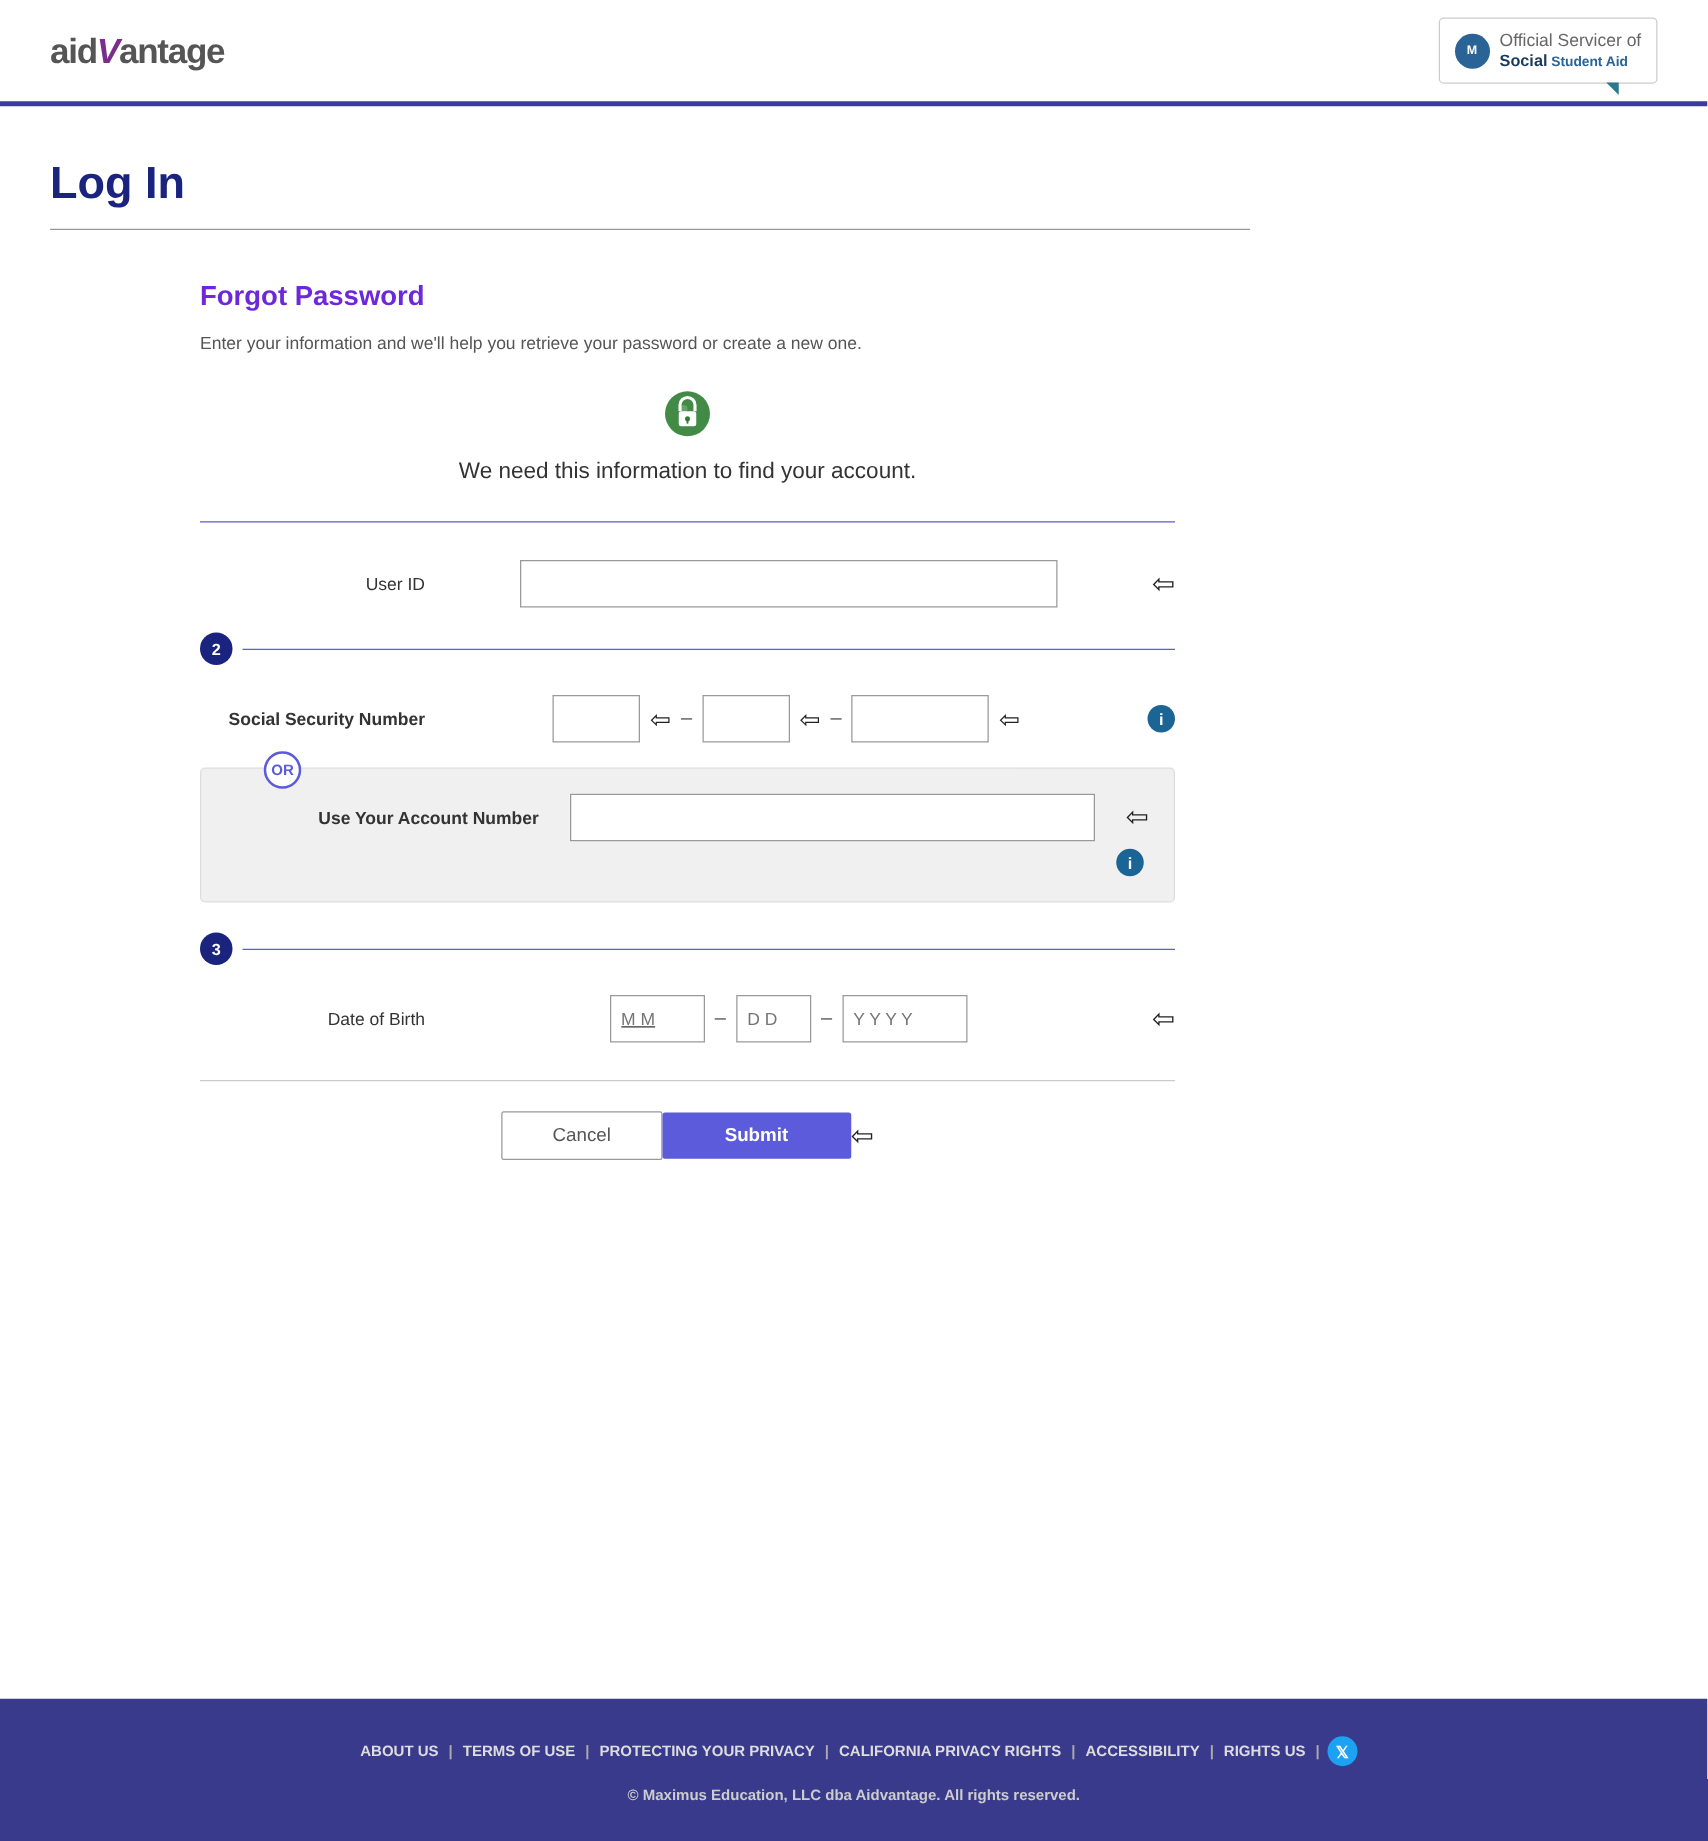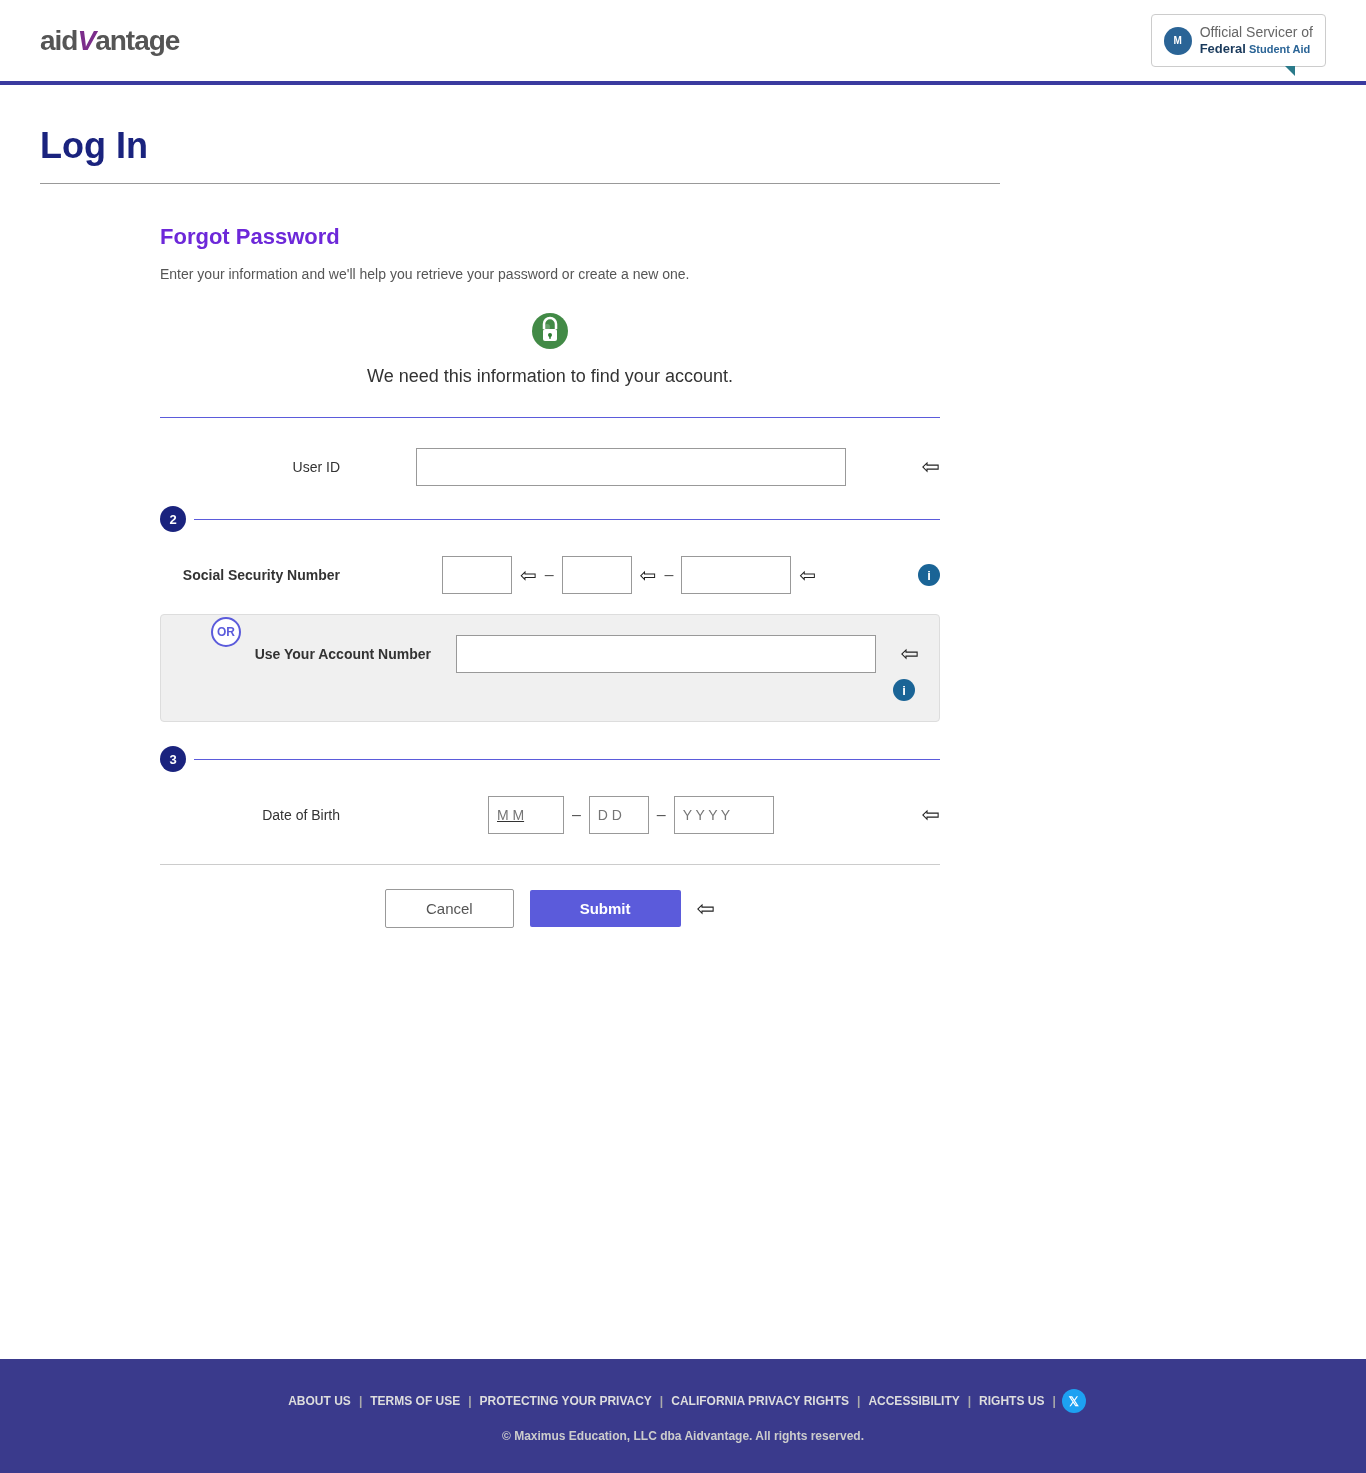--- a/index.html
+++ b/index.html
@@ -225,28 +225,27 @@
       height: 30px;
       border-radius: 50%;
       background: #fff;
       border: 2px solid #5b5bdb;
       color: #5b5bdb;
       font-size: 12px;
       font-weight: bold;
       display: flex;
       align-items: center;
       justify-content: center;
-      margin-top: 16px;
     }
 
     
     .button-row {
       display: flex;
       align-items: center;
-      gap: 16px;
+      gap: 0;
       margin-top: 30px;
       padding-top: 24px;
       border-top: 1px solid #ccc;
       margin-left: 0;
       justify-content: center;
     }
     .btn-cancel {
       padding: 10px 40px;
       border: 1px solid #999;
       background: #fff;
@@ -328,21 +327,21 @@
 
 <header class="header">
   <div class="logo">
     <span class="aid">aid</span><span class="V">V</span><span class="antage">antage</span>
   </div>
   <div class="fsa-badge">
     <div class="fsa-logo-circle">M</div>
     <div class="fsa-text">
       <div class="official">Official Servicer of</div>
       <div>
-        <span class="federal">Federal</span>
+        <span class="federal">Social</span>
         <span class="student"> <strong>Student Aid</strong></span>
       </div>
     </div>
   </div>
 </header>
 
 <div class="main-content">
   <h1 class="page-title">Log In</h1>
   <hr class="title-divider">
 

